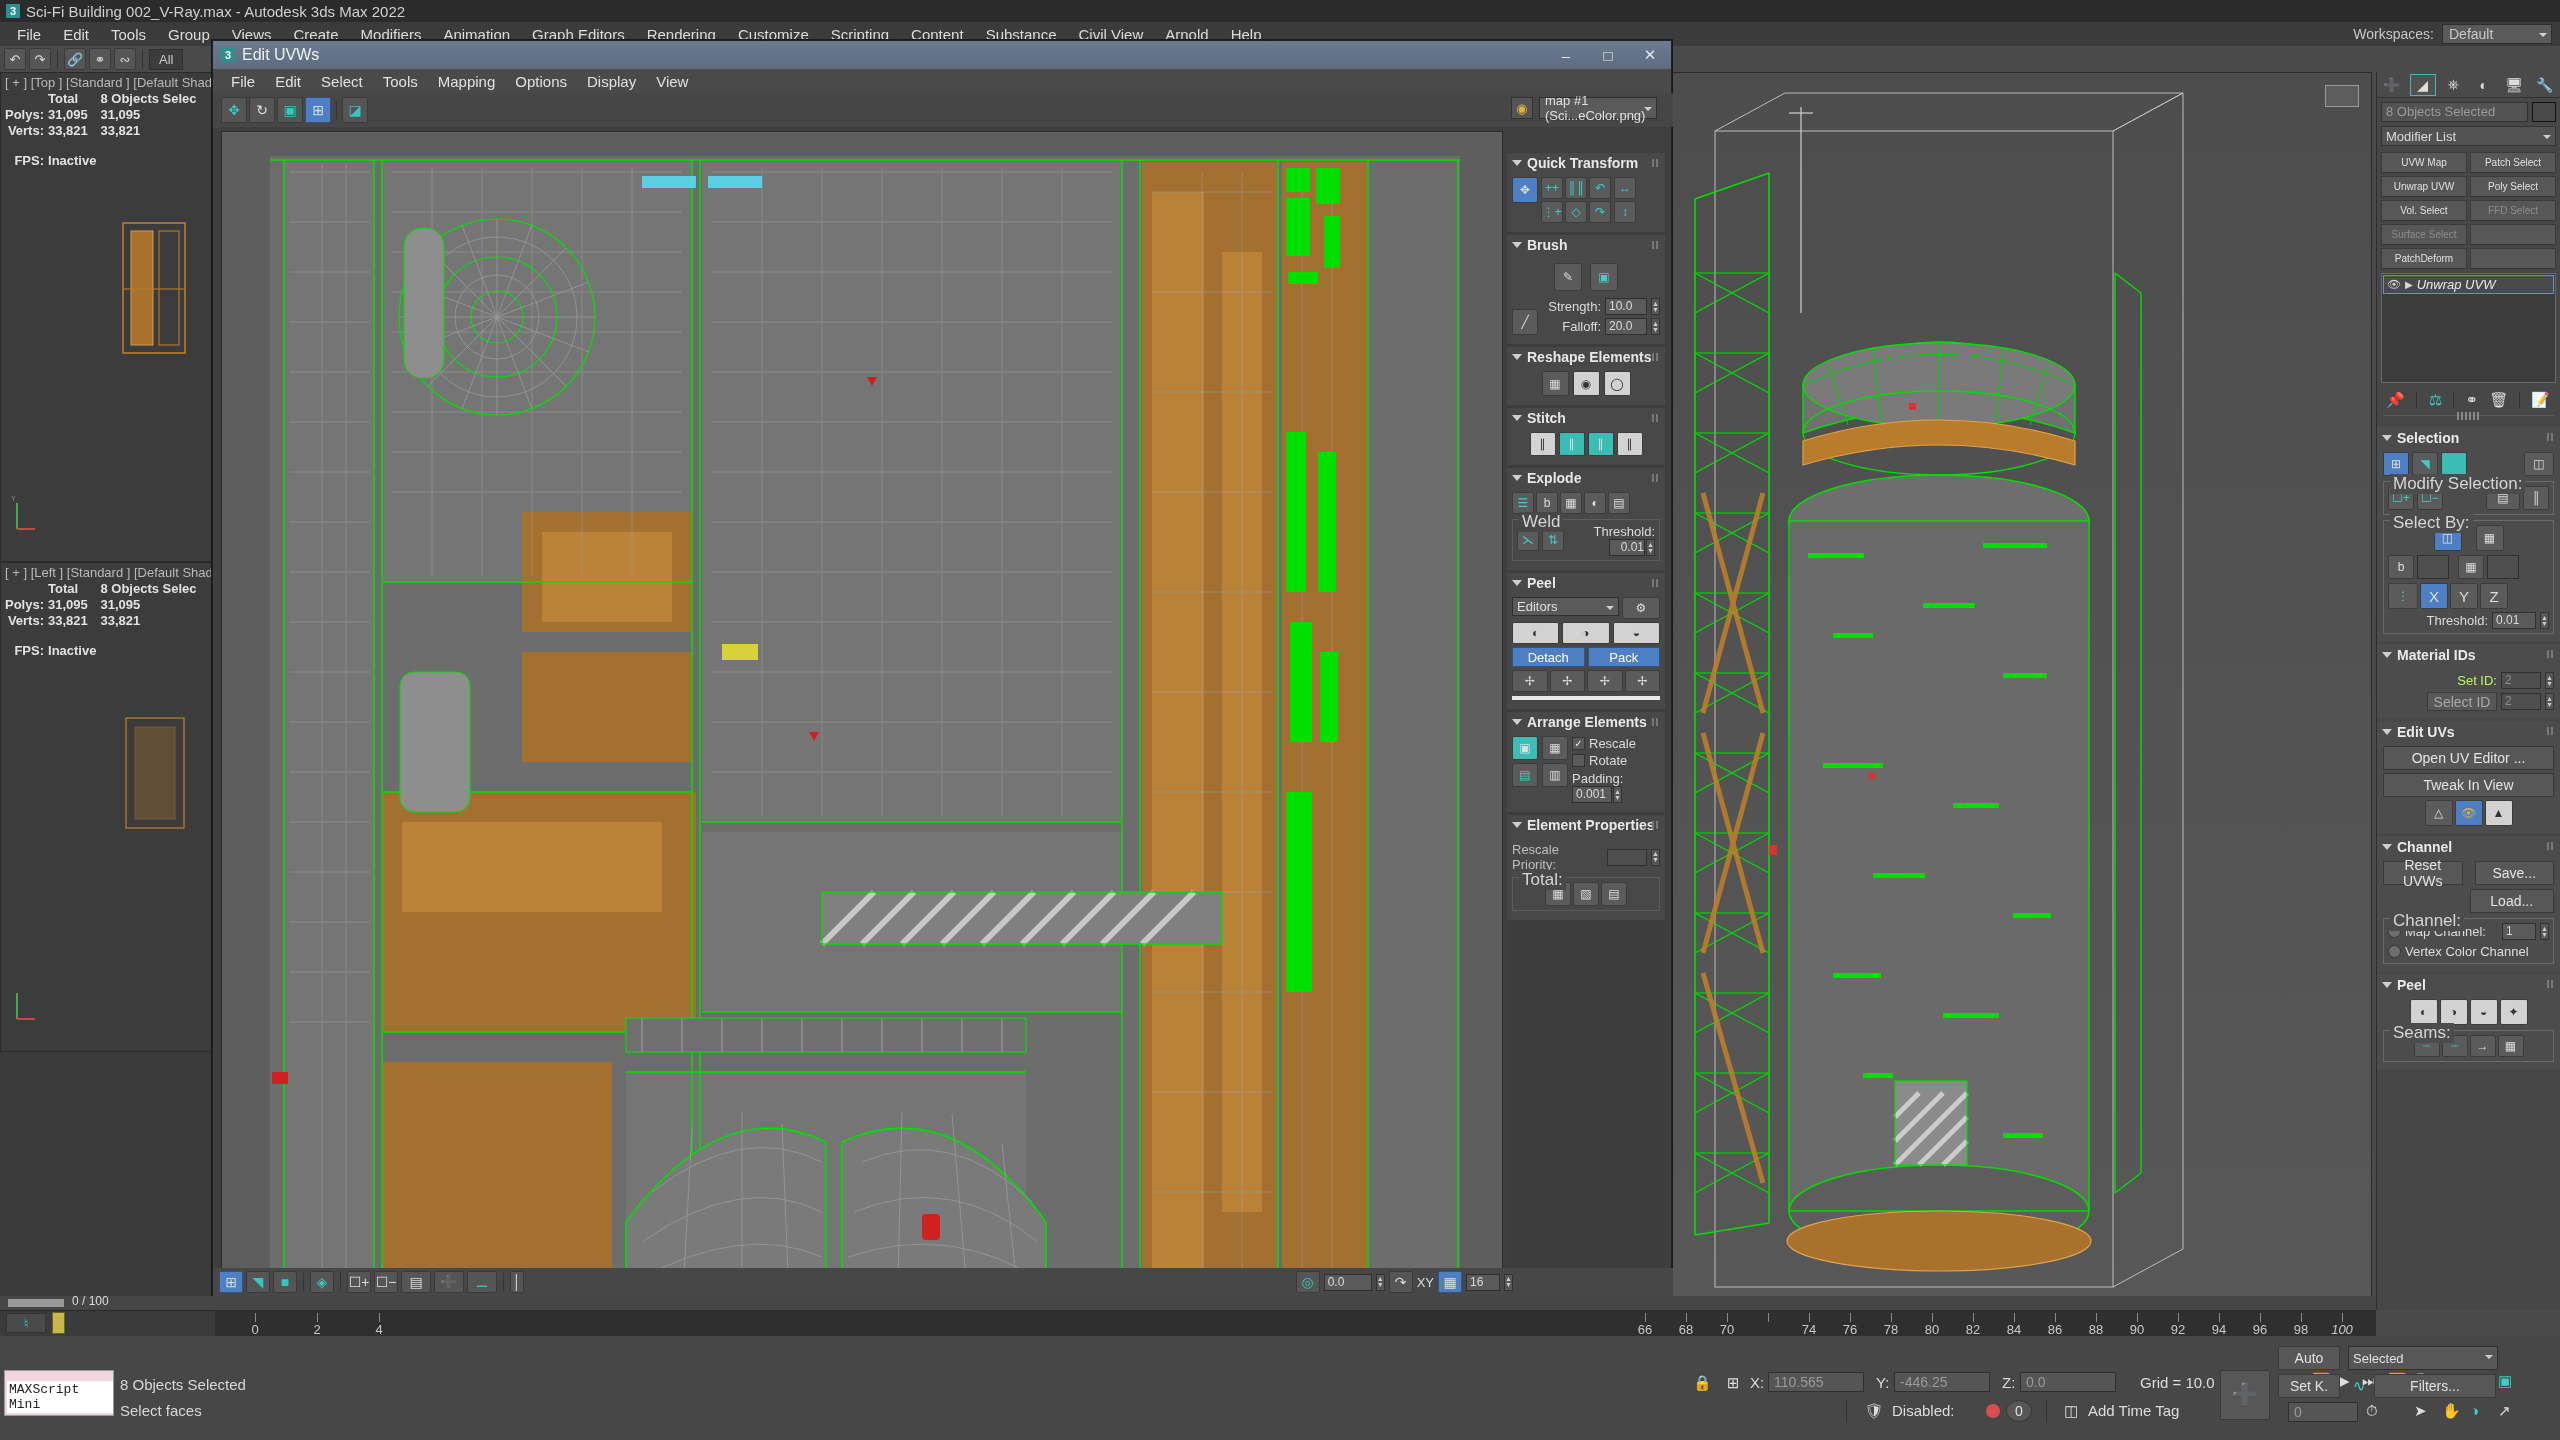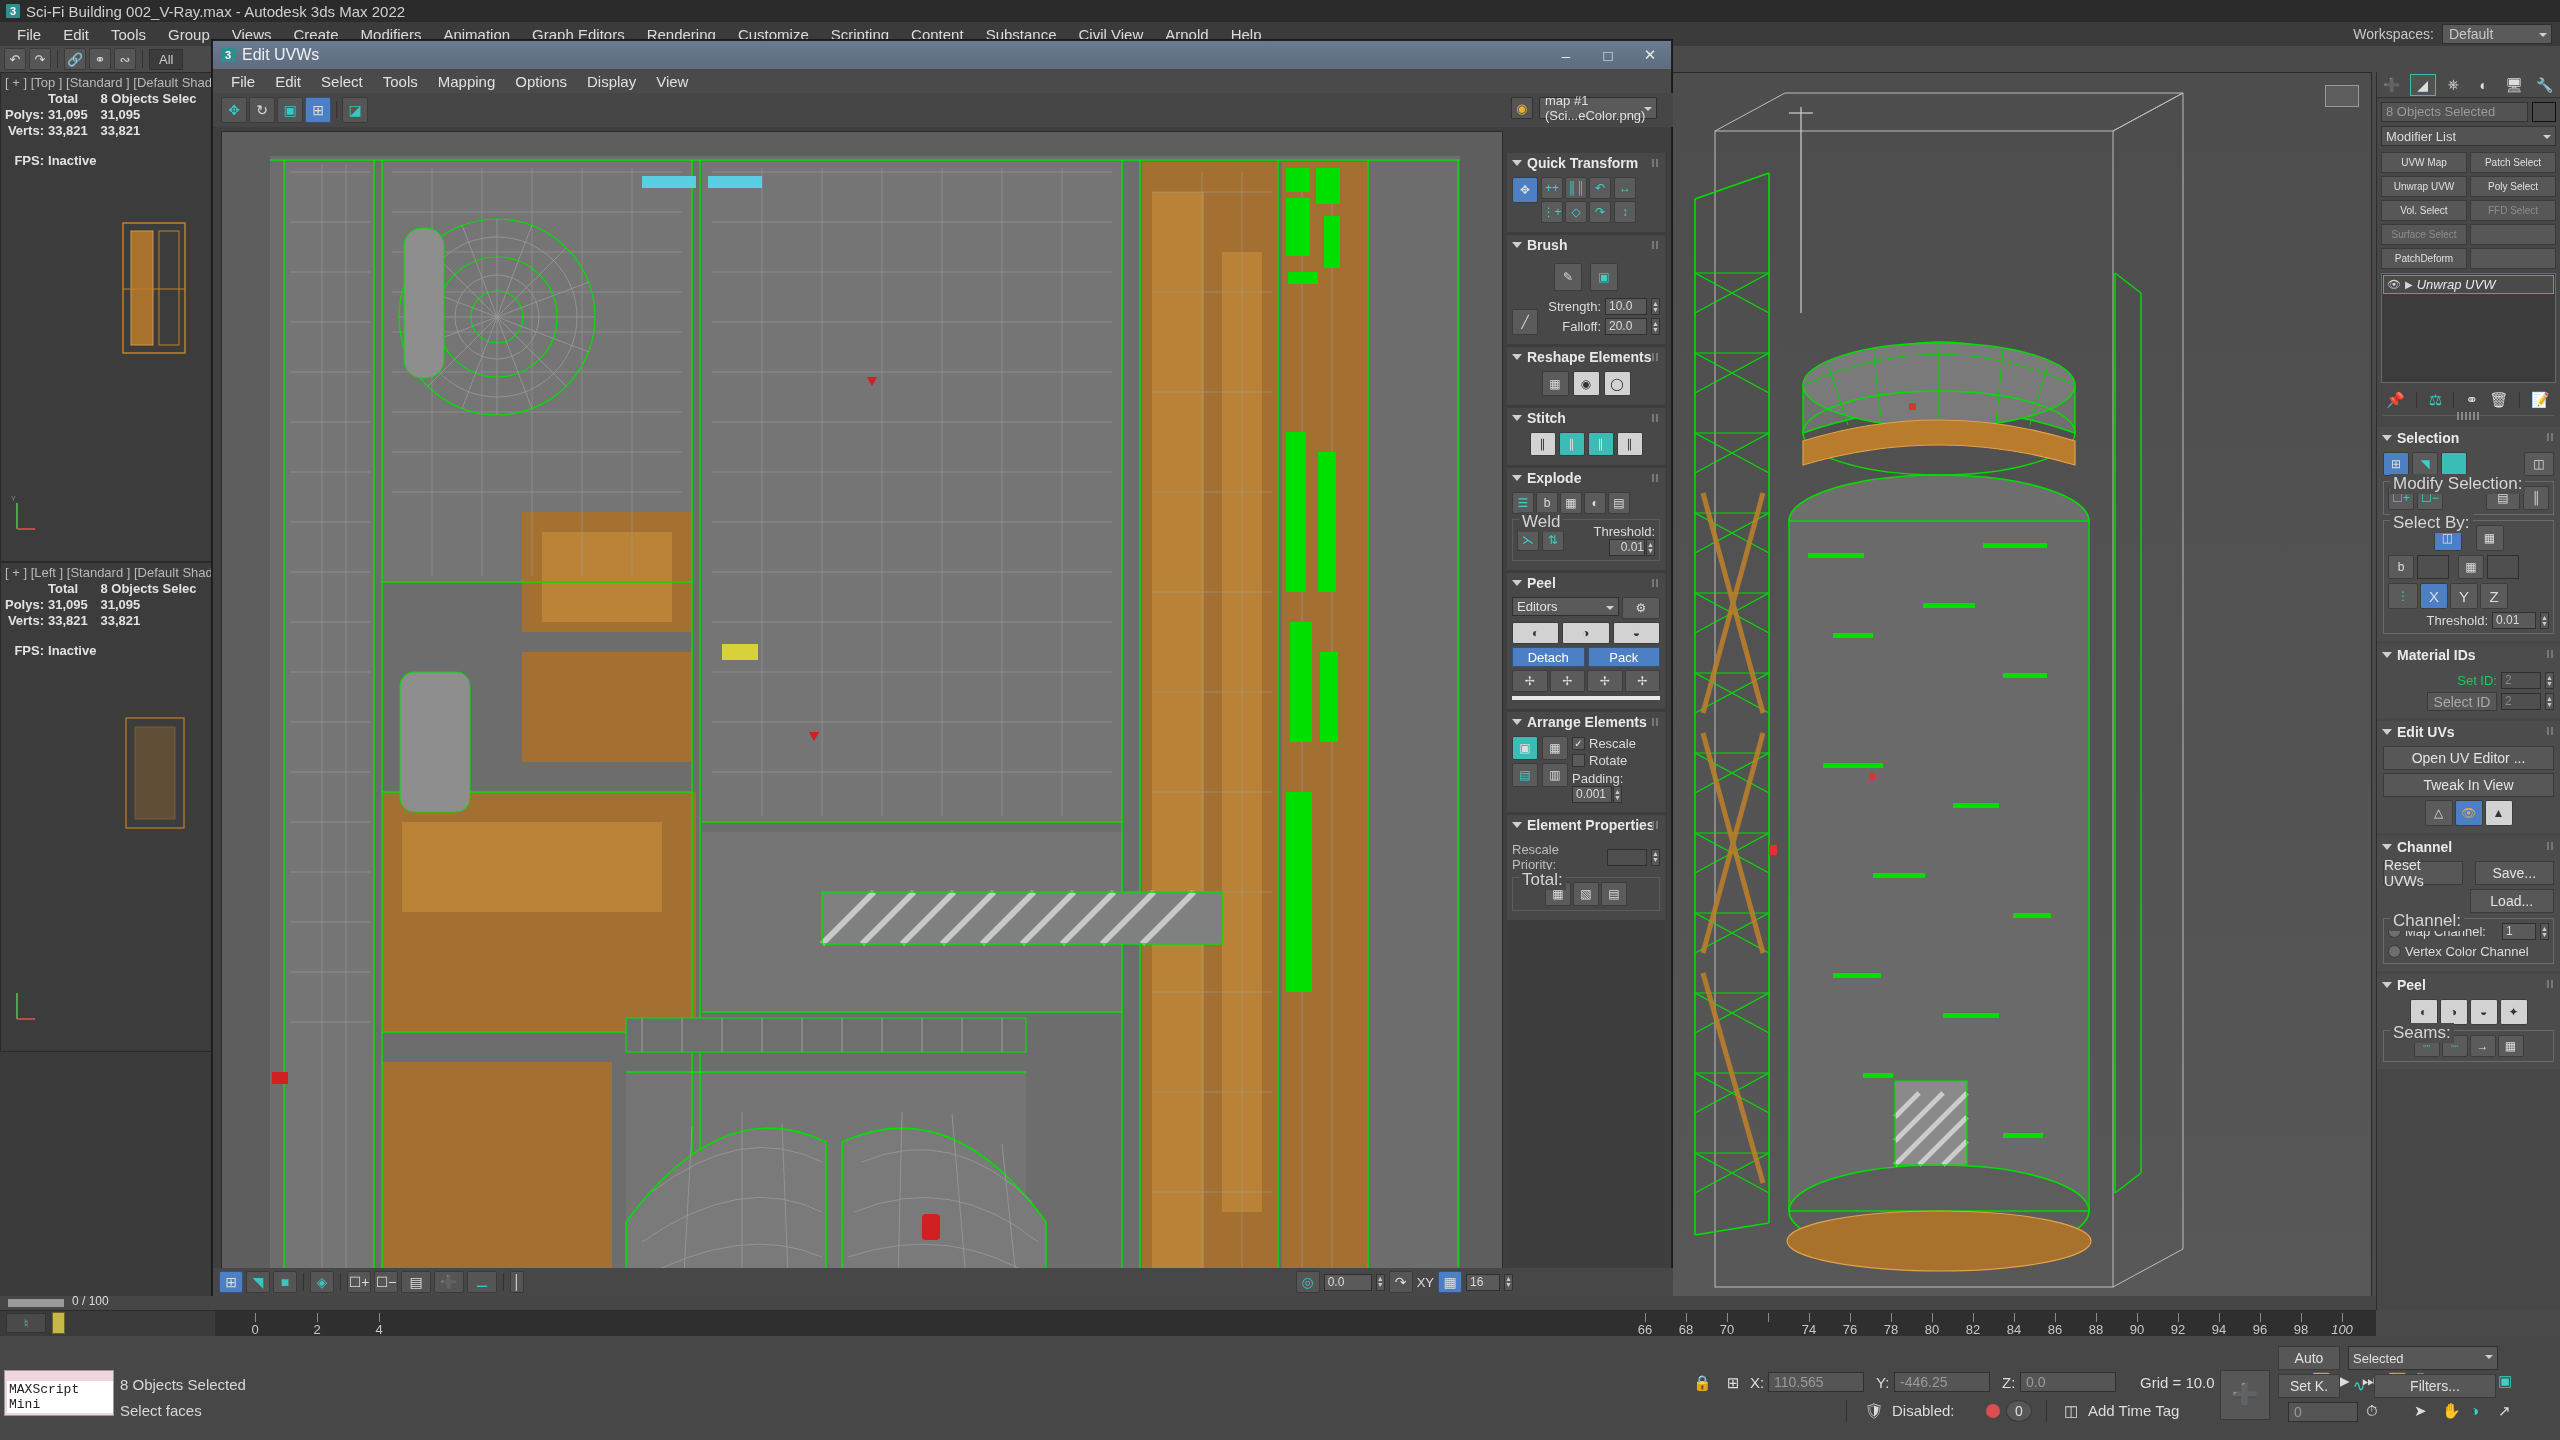--- a/index.html
+++ b/index.html
@@ -1112,21 +1112,21 @@
     </div>
 
     <div class="croll">
       <div class="croll-h">
         <span class="tri"></span>
         <span>Material IDs</span>
         <span class="grip"></span>
       </div>
       <div class="croll-b">
         <div class="spinrow">
-          <span class="spinlbl" style="color:#22c55e">Set ID:</span>
+          <span class="spinlbl" style="color:#bef264">Set ID:</span>
           <span class="spinbox dis" style="width:40px">2</span>
           <span class="spinarrow">▲<br>▼</span>
         </div>
         <div class="spinrow">
           <span class="cbtn" style="width:70px;height:19px;margin:0;color:#a9a9a9">Select ID</span>
           <span class="spinbox dis" style="width:40px">2</span>
           <span class="spinarrow">▲<br>▼</span>
         </div>
       </div>
     </div>
@@ -1148,21 +1148,21 @@
       </div>
     </div>
 
     <div class="croll">
       <div class="croll-h">
         <span class="tri"></span>
         <span>Channel</span>
         <span class="grip"></span>
       </div>
       <div class="croll-b">
-        <div style="display:flex;gap:12px;">
+        <div style="display:flex;gap:12px;text-align:center;">
           <div class="cbtn half">Reset UVWs</div>
           <div class="cbtn half">Save...</div>
         </div>
         <div style="display:flex;gap:4px;margin-top:4px;">
           <div style="flex:1"></div>
           <div class="cbtn half">Load...</div>
         </div>
         <div class="grpbox" style="border-color:#6a6a6a">
           <span class="grplbl" style="background:#4c4c4c">Channel:</span>
           <div style="display:flex;align-items:center;gap:4px;">

